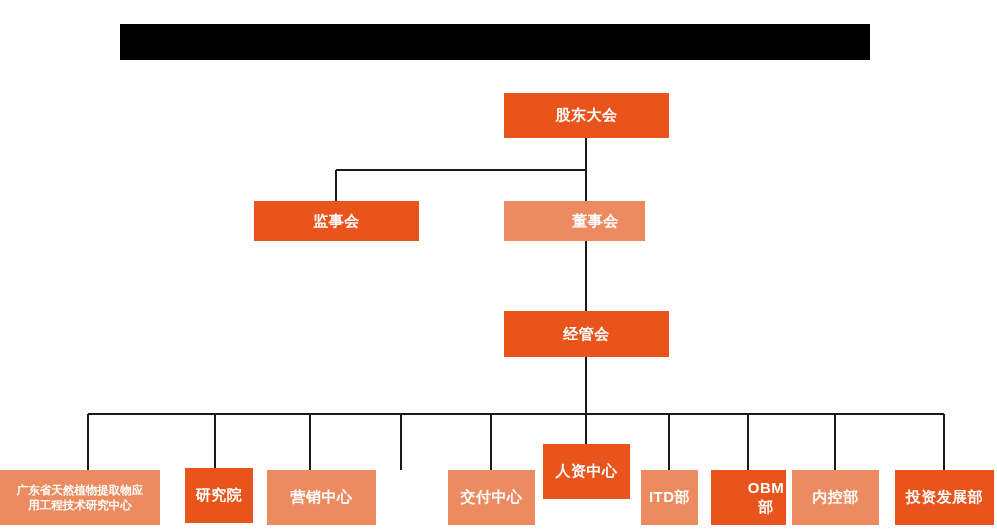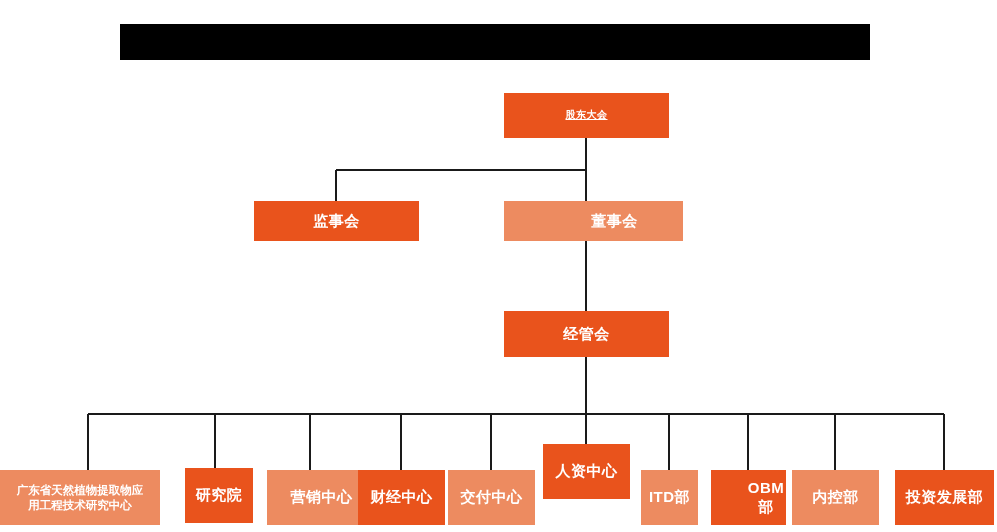--- a/index.html
+++ b/index.html
@@ -57,21 +57,21 @@
     letter-spacing: 0.5px;
     line-height: 1.25;
     z-index: 3;
   }
   .node.dark  { background: #E9531C; }
   .node.light { background: #ED8B60; }
 
   .node .label { display: block; padding: 0 4px; }
 
   
-  .node.top     { font-size: 10px; text-decoration: underline; }
+  .node.top     { font-size: 15px; }
   .node.mid     { font-size: 15px; }
   .node.leaf    { font-size: 15px; }
   .node.leaf-sm { font-size: 11.5px; font-weight: bold; letter-spacing: 0; }
 </style>
 </head>
 <body>
 
 <div id="chart-root">
 
   <div class="title-bar">
@@ -105,21 +105,21 @@
   </svg>
 
   <div class="node dark top" style="left:504px; top:93px; width:165px; height:45px;">
     <span class="label">股东大会</span>
   </div>
 
   <div class="node dark mid" style="left:254px; top:201px; width:165px; height:40px;">
     <span class="label">监事会</span>
   </div>
 
-  <div class="node light mid" style="left:504px; top:201px; width:179px; height:40px;padding-left:42px;">
+  <div class="node light mid" style="left:504px; top:201px; width:141px; height:40px;padding-left:42px;">
     <span class="label">董事会</span>
   </div>
 
   <div class="node dark mid" style="left:504px; top:311px; width:165px; height:46px;">
     <span class="label">经管会</span>
   </div>
 
   <div class="node light leaf-sm" style="left:0px; top:470px; width:160px; height:55px;">
     <span class="label">
       <span>广东省天然植物提取物应</span><br>
@@ -128,23 +128,20 @@
   </div>
 
   <div class="node dark leaf" style="left:177px; top:468px; width:68px; height:55px;margin-left:8px;">
     <span class="label">研究院</span>
   </div>
 
   <div class="node light leaf" style="left:267px; top:470px; width:109px; height:55px;">
     <span class="label">营销中心</span>
   </div>
 
-  <div class="node dark leaf" style="left:358px; top:470px; width:87px; height:55px;">
-    <span class="label">财经中心</span>
-  </div>
 
   <div class="node light leaf" style="left:448px; top:470px; width:87px; height:55px;">
     <span class="label">交付中心</span>
   </div>
 
   <div class="node dark leaf" style="left:543px; top:444px; width:87px; height:55px;">
     <span class="label">人资中心</span>
   </div>
 
   <div class="node light leaf" style="left:641px; top:470px; width:57px; height:55px;">

